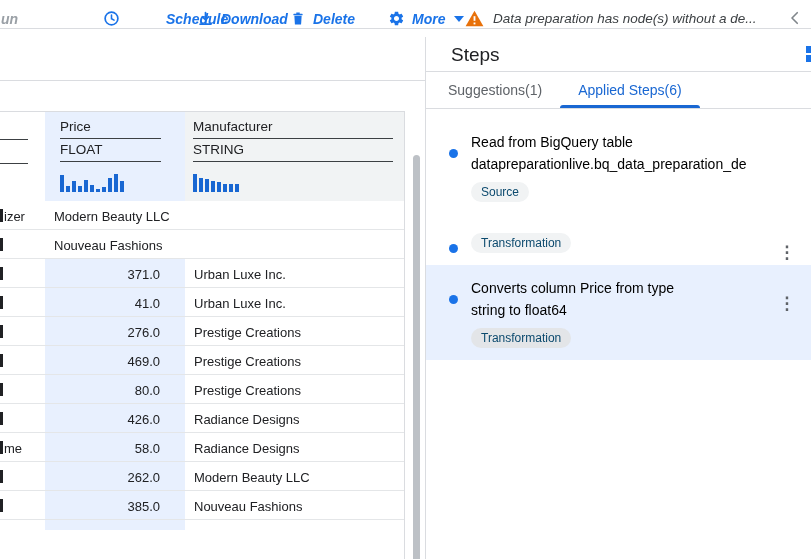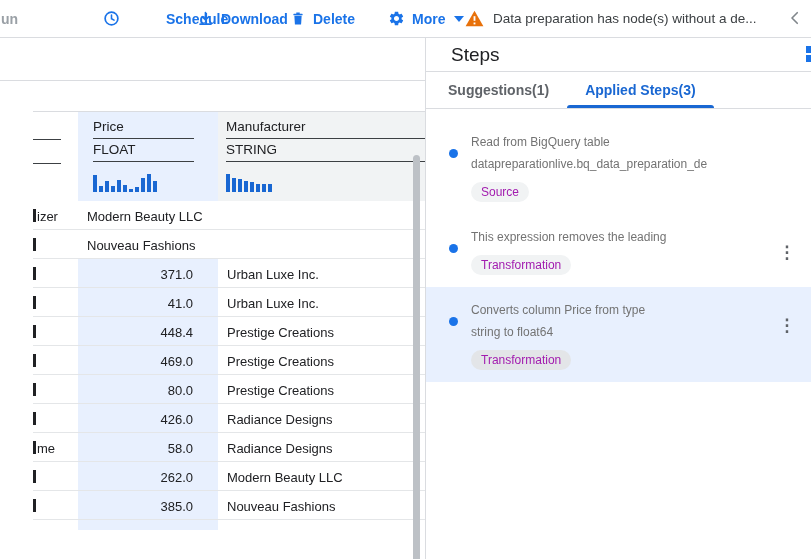--- a/index.html
+++ b/index.html
@@ -1,40 +1,40 @@
 <!DOCTYPE html>
 <html><head>
 <meta charset="utf-8">
 <style>
   * { margin:0; padding:0; box-sizing:border-box; }
   html,body { width:811px; height:559px; overflow:hidden; background:#fff;
     font-family:"Liberation Sans", sans-serif; color:#202124; }
   .stage { position:relative; width:811px; height:559px; }
 
   
-  .toolbar { position:absolute; left:0; top:0; width:811px; height:38px;
-    border-bottom:1px solid #dadce0; background:#fff; }
+  .toolbar { position:absolute; left:0; top:0; width:811px; height:29px;
+    border-bottom:1px solid #dadce0; background:#fff;font-style:italic; }
   .tb-item { position:absolute; top:0; height:37px; display:flex; align-items:center;
     gap:7px; font-size:14px; font-weight:bold; color:#1a73e8; cursor:pointer; white-space:nowrap; }
   .tb-run { left:1px; color:#9aa0a6; font-weight:bold; }
   .tb-schedule { left:103px;gap:46px; }
   .tb-download { left:197px; }
   .tb-delete { left:290px; }
   .tb-more { left:388px; }
   .caret { width:0; height:0; border-left:5px solid transparent; border-right:5px solid transparent;
     border-top:6px solid #1a73e8; margin-left:2px; }
   .tb-warning { position:absolute; left:465px; top:0; height:37px; display:flex;
     align-items:center; gap:9px; font-size:13.5px; color:#3c4043; font-weight:normal; }
   .tb-collapse { position:absolute; left:786px; top:9px; width:18px; height:18px; cursor:pointer; }
 
   
   .left-area { position:absolute; left:0; top:38px; width:425px; height:521px; background:#fff; }
   .subtoolbar-line { position:absolute; left:0; top:42px; width:425px; height:1px; background:#dadce0; }
   .grid { position:absolute; left:0; top:73px; width:405px; height:448px;
-    border-top:1px solid #dadce0; border-right:1px solid #dadce0;margin-left:33px; }
+    border-top:1px solid #dadce0; border-right:1px solid #dadce0; }
   .thead { display:flex; height:89px; }
   .th-frag { width:45px; background:#fff; position:relative; }
   .th-frag .u1, .th-frag .u2 { position:absolute; left:0; width:28px; height:1px; background:#3c4043; }
   .th-frag .u1 { top:27px; } .th-frag .u2 { top:51px; }
   .th-price { width:140px; background:#e8f0fe; padding:7px 0 0 15px; }
   .th-mfr { flex:1; background:#f1f3f4; padding:7px 0 0 8px; }
   .col-label { font-size:13.5px; color:#202124; padding-bottom:4px; margin-bottom:3px;
     border-bottom:1px solid #3c4043; }
   .th-price .col-label { width:101px; }
   .th-mfr .col-label { width:200px; }
@@ -54,33 +54,33 @@
   .vdivider { position:absolute; left:425px; top:37px; width:1px; height:522px; background:#dadce0; }
 
   
   .panel { position:absolute; left:426px; top:38px; width:385px; height:521px; background:#fff; }
   .panel-header { position:relative; height:34px; border-bottom:1px solid #dadce0;
     display:flex; align-items:center; padding-left:25px; }
   .panel-title { font-size:19px; color:#202124; }
   .cut-icon { position:absolute; right:0; top:8px; width:5px; height:17px; }
   .cut-icon i { display:block; width:5px; height:7px; background:#1a73e8; margin-bottom:2px; }
   .tabs { display:flex; height:37px; border-bottom:1px solid #dadce0; padding-left:4px; }
-  .tab { position:relative; padding:0 18px; line-height:37px; font-size:14px; font-weight:bold;
+  .tab { position:relative; padding:0 18px; line-height:37px; font-size:14px; font-weight:normal;
     color:#5f6368; cursor:pointer; white-space:nowrap; }
   .tab.active { color:#1967d2; }
   .tab.active::after { content:""; position:absolute; left:0; right:0; bottom:0; height:3px;
     background:#1967d2; border-radius:3px 3px 0 0; }
 
   .steps-list { padding-top:10px; }
   .step { position:relative; padding:12px 40px 12px 45px; cursor:pointer; }
   .step.selected { background:#e8f0fe; }
   .dot { position:absolute; left:23px; top:30px; width:9px; height:9px; border-radius:50%;
     background:#1a73e8; }
-  .step-line { font-size:12px; line-height:22px; color:#737373; white-space:nowrap; overflow:hidden; }
-  .badge { display:inline-block; margin-top:7px; padding:3px 10px; font-size:12px; color:#a21caf;
+  .step-line { font-size:14px; line-height:22px; color:#000000; white-space:nowrap; overflow:hidden; }
+  .badge { display:inline-block; margin-top:7px; padding:3px 10px; font-size:12px; color:#0c4a6e;
     background:#f1f3f4; border-radius:10px; }
   .step.selected .badge { background:#e3e5e8; }
   .kebab { position:absolute; right:15px; top:27px; width:18px; height:24px; color:#5f6368;
     font-size:17px; font-weight:bold; text-align:center; line-height:24px; cursor:pointer; }
   svg { display:block; }
 </style>
 </head>
 <body>
 
 <div class="stage">
@@ -205,21 +205,21 @@
           <div class="c-price">371.0</div>
           <div class="c-mfr">Urban Luxe Inc.</div>
         </div>
         <div class="row">
           <div class="c-frag"></div>
           <div class="c-price">41.0</div>
           <div class="c-mfr">Urban Luxe Inc.</div>
         </div>
         <div class="row">
           <div class="c-frag"></div>
-          <div class="c-price">448.4</div>
+          <div class="c-price">276.0</div>
           <div class="c-mfr">Prestige Creations</div>
         </div>
         <div class="row">
           <div class="c-frag"></div>
           <div class="c-price">469.0</div>
           <div class="c-mfr">Prestige Creations</div>
         </div>
         <div class="row">
           <div class="c-frag"></div>
           <div class="c-price">80.0</div>
@@ -262,34 +262,33 @@
     <div class="panel-header">
       <span class="panel-title">Steps</span>
       <span class="cut-icon">
           <i></i>
           <i></i>
         </span>
     </div>
 
     <div class="tabs">
       <div class="tab">Suggestions(1)</div>
-      <div class="tab active">Applied Steps(3)</div>
+      <div class="tab active">Applied Steps(6)</div>
     </div>
 
     <div class="steps-list">
       <div class="step">
         <span class="dot"></span>
         <div class="step-line">Read from BigQuery table</div>
         <div class="step-line">datapreparationlive.bq_data_preparation_de</div>
         <span class="badge">Source</span>
       </div>
 
       <div class="step">
         <span class="dot"></span>
-        <div class="step-line">This expression removes the leading</div>
         <span class="badge">Transformation</span>
         <span class="kebab">⋮</span>
       </div>
 
       <div class="step selected">
         <span class="dot"></span>
         <div class="step-line">Converts column Price from type</div>
         <div class="step-line">string to float64</div>
         <span class="badge">Transformation</span>
         <span class="kebab">⋮</span>

